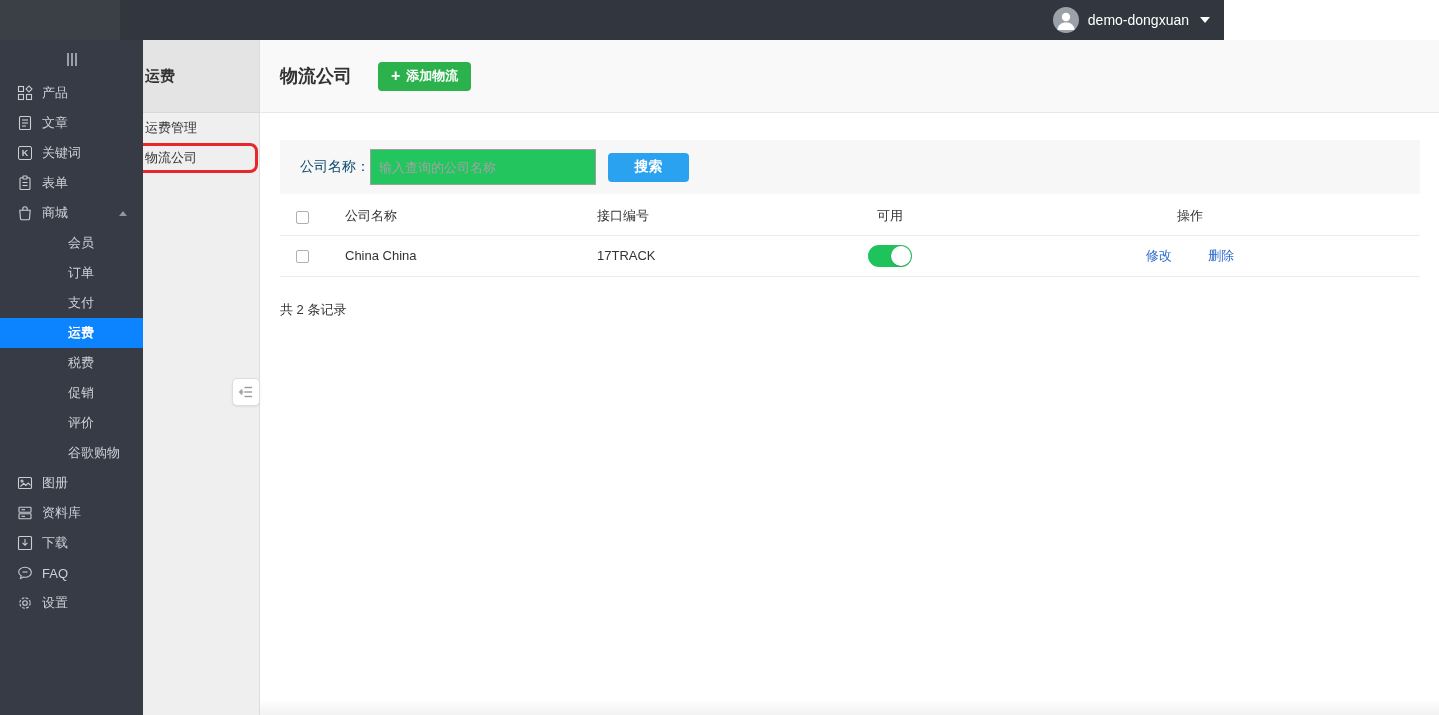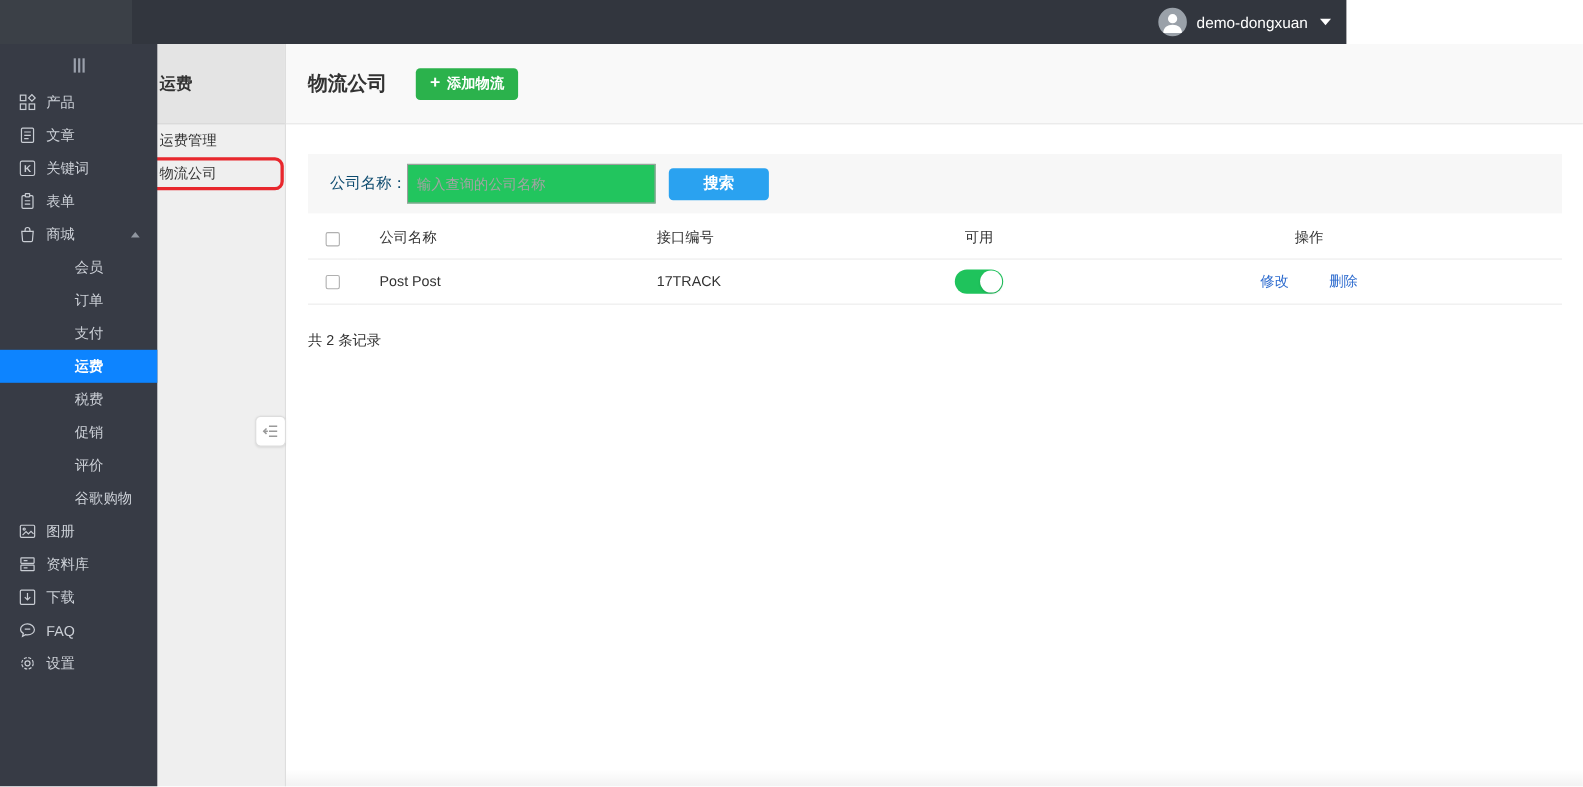--- a/index.html
+++ b/index.html
@@ -52,21 +52,21 @@
   .page-header { height:73px; background:#f9f9f9; border-bottom:1px solid #e8e8e8; display:flex; align-items:center; padding-left:20px; }
   .page-title { font-size:18px; color:#333; font-weight:600; }
   .add-btn { margin-left:26px; height:29px; padding:0 13px; background:var(--add-button-green); color:#fff; border:none; border-radius:4px; font-size:13px; font-weight:bold; display:flex; align-items:center; gap:6px; cursor:pointer; font-family:inherit; }
   .add-btn .plus { font-size:16px; font-weight:bold; line-height:1; }
 
   .content { padding:27px 19px 0 20px; }
   .search-bar { background:#f7f7f7; height:54px; display:flex; align-items:center; padding:0 20px; }
   .search-label { font-size:14px; color:#0c4a6e; }
   .search-input { width:226px; height:28px; border:1px solid #9e9e9e; background:#22c55e; padding:17px 8px; font-size:13px; color:#333; font-family:inherit; }
   .search-input::placeholder { color:#a3a3a3; }
-  .search-btn { width:91px; height:29px; margin-left:12px; background:var(--search-button-blue); color:#fff; border:none; border-radius:4px; font-size:14px; font-weight:bold; cursor:pointer; font-family:inherit; }
+  .search-btn { width:81px; height:29px; margin-left:12px; background:var(--search-button-blue); color:#fff; border:none; border-radius:4px; font-size:14px; font-weight:bold; cursor:pointer; font-family:inherit; }
 
   table.list { width:100%; border-collapse:collapse; table-layout:fixed; margin-top:4px; }
   table.list col.c-check { width:45px; } table.list col.c-name { width:255px; }
   table.list col.c-api { width:240px; } table.list col.c-avail { width:140px; }
   th,td { font-size:13px; color:#333; font-weight:normal; text-align:left; border-bottom:1px solid #ebebeb; }
   thead th { height:37px; }
   tbody td { height:41px; }
   .cell-check { text-align:center; }
   .td-name { padding-left:20px; } .td-api { padding-left:17px; }
   .td-avail { text-align:center; } .td-ops { text-align:center; }
@@ -266,21 +266,21 @@
           <th class="cell-check"><span class="checkbox"></span></th>
           <th class="td-name">公司名称</th>
           <th class="td-api">接口编号</th>
           <th class="td-avail">可用</th>
           <th class="td-ops">操作</th>
         </tr>
       </thead>
       <tbody>
         <tr>
           <td class="cell-check"><span class="checkbox"></span></td>
-          <td class="td-name">Post Post</td>
+          <td class="td-name">China China</td>
           <td class="td-api">17TRACK</td>
           <td class="td-avail"><span class="toggle"><span class="knob"></span></span></td>
           <td class="td-ops">
             <a class="op-link">修改</a>
             <a class="op-link">删除</a>
           </td>
         </tr>
       </tbody>
     </table>
 

